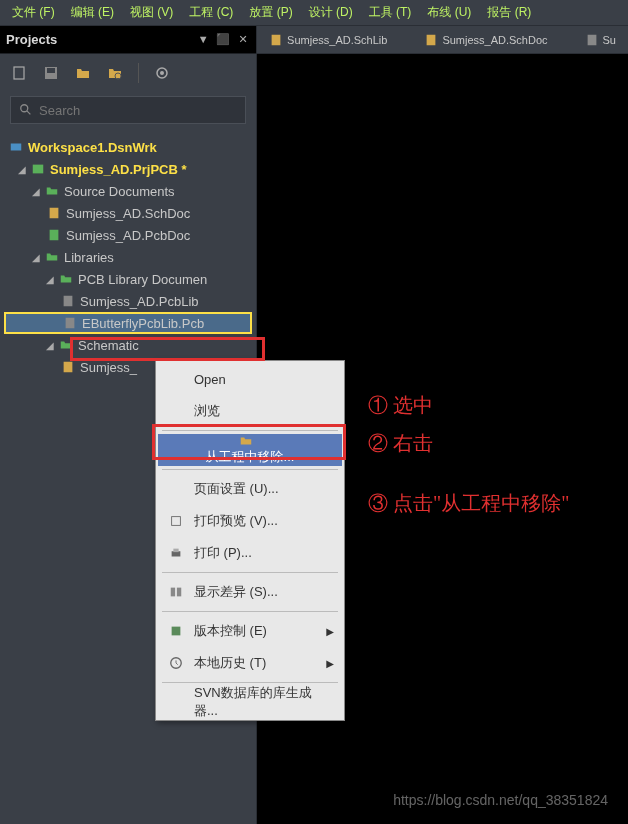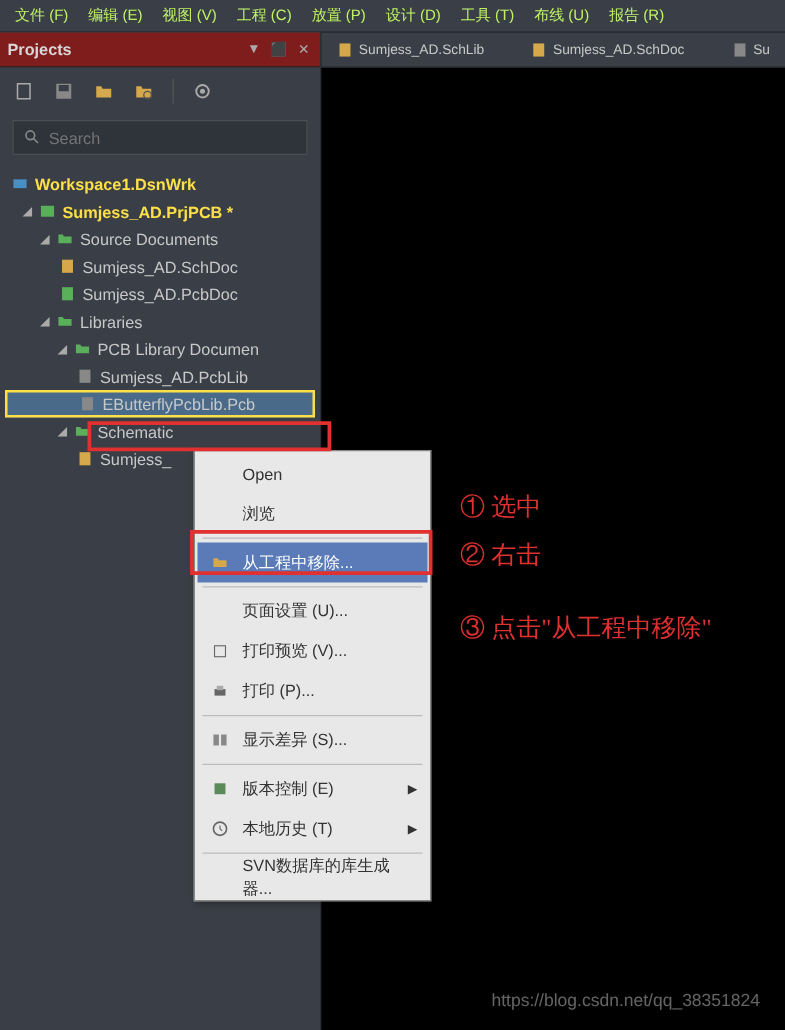--- a/index.html
+++ b/index.html
@@ -1,21 +1,21 @@
 <!DOCTYPE html>
 <html><head>
   <meta charset="utf-8">
   <style>
     * { margin: 0; padding: 0; box-sizing: border-box; font-family: "Microsoft YaHei", Arial, sans-serif; }
     body { width: 628px; height: 824px; background: #3a3f47; overflow: hidden; position: relative; }
     
     .menubar { display: flex; background: #3a3f47; height: 26px; align-items: center; padding: 0 4px; border-bottom: 1px solid #2a2e35; }
     .menubar-item { color: #bef264; font-size: 12px; padding: 3px 8px; cursor: pointer; }
     
-    .panel-header { background: #7f1d1d; height: 28px; display: flex; align-items: center; padding: 0 6px; justify-content: space-between; border-bottom: 1px solid #1e2126; }
+    .panel-header { background: #000000; height: 28px; display: flex; align-items: center; padding: 0 6px; justify-content: space-between; border-bottom: 1px solid #1e2126; }
     .panel-title { color: #d8d8d8; font-size: 13px; font-weight: bold; }
     .panel-controls { display: flex; gap: 6px; }
     .panel-ctrl { color: #aaa; font-size: 11px; cursor: pointer; width: 14px; text-align: center; }
     
     .main-layout { display: flex; height: calc(100% - 26px); }
     .sidebar { width: 280px; background: #3a3f47; border-right: 1px solid #2a2e35; display: flex; flex-direction: column; }
     .content-area { flex: 1; background: #000; display: flex; flex-direction: column; position: relative; }
     
     .tabs-row { background: #3a3f47; height: 28px; display: flex; align-items: center; padding: 0 4px; gap: 21px; border-bottom: 1px solid #2a2e35; }
     .tab { display: flex; align-items: center; gap: 4px; color: #c8c8c8; font-size: 11px; padding: 4px 8px; background: #3a3f47; white-space: nowrap; }
@@ -35,21 +35,21 @@
     .tree-icon { width: 16px; height: 16px; margin-right: 4px; display: inline-flex; align-items: center; justify-content: center; }
     .tree-label { color: #c8c8c8; }
     .tree-label.bold { font-weight: bold; color: #fde047; }
     .indent-1 { padding-left: 14px; }
     .indent-2 { padding-left: 28px; }
     .indent-3 { padding-left: 42px; }
     .indent-4 { padding-left: 56px; }
     
     .context-menu { position: absolute; left: 155px; top: 360px; width: 190px; background: #e8e8e8; border: 1px solid #888; box-shadow: 2px 2px 6px rgba(0,0,0,0.4); z-index: 100; padding: 2px; }
     .menu-item { display: flex; align-items: center; height: 32px; padding: 0 8px; font-size: 13px; color: #333; cursor: pointer; position: relative; justify-content: center; }
-    .menu-item.highlighted { background: #5a7ab8; color: #fff; }
+    .menu-item.highlighted { background: #5a7ab8; color: #fff; flex-direction: column; }
     .menu-icon { width: 20px; height: 16px; margin-right: 8px; display: flex; align-items: center; justify-content: center; }
     .menu-text { flex: 1; }
     .menu-arrow { font-size: 10px; }
     .menu-sep { height: 1px; background: #bbb; margin: 3px 4px; }
     
     .highlight-box { position: absolute; border: 3px solid #e03030; z-index: 200; pointer-events: none; }
     .hl1 { left: 70px; top: 337px; width: 195px; height: 24px; }
     .hl2 { left: 152px; top: 424px; width: 194px; height: 36px; }
     
     .annotation { position: absolute; color: #e03030; font-size: 20px; z-index: 300; pointer-events: none; font-family: "SimSun", serif; }

